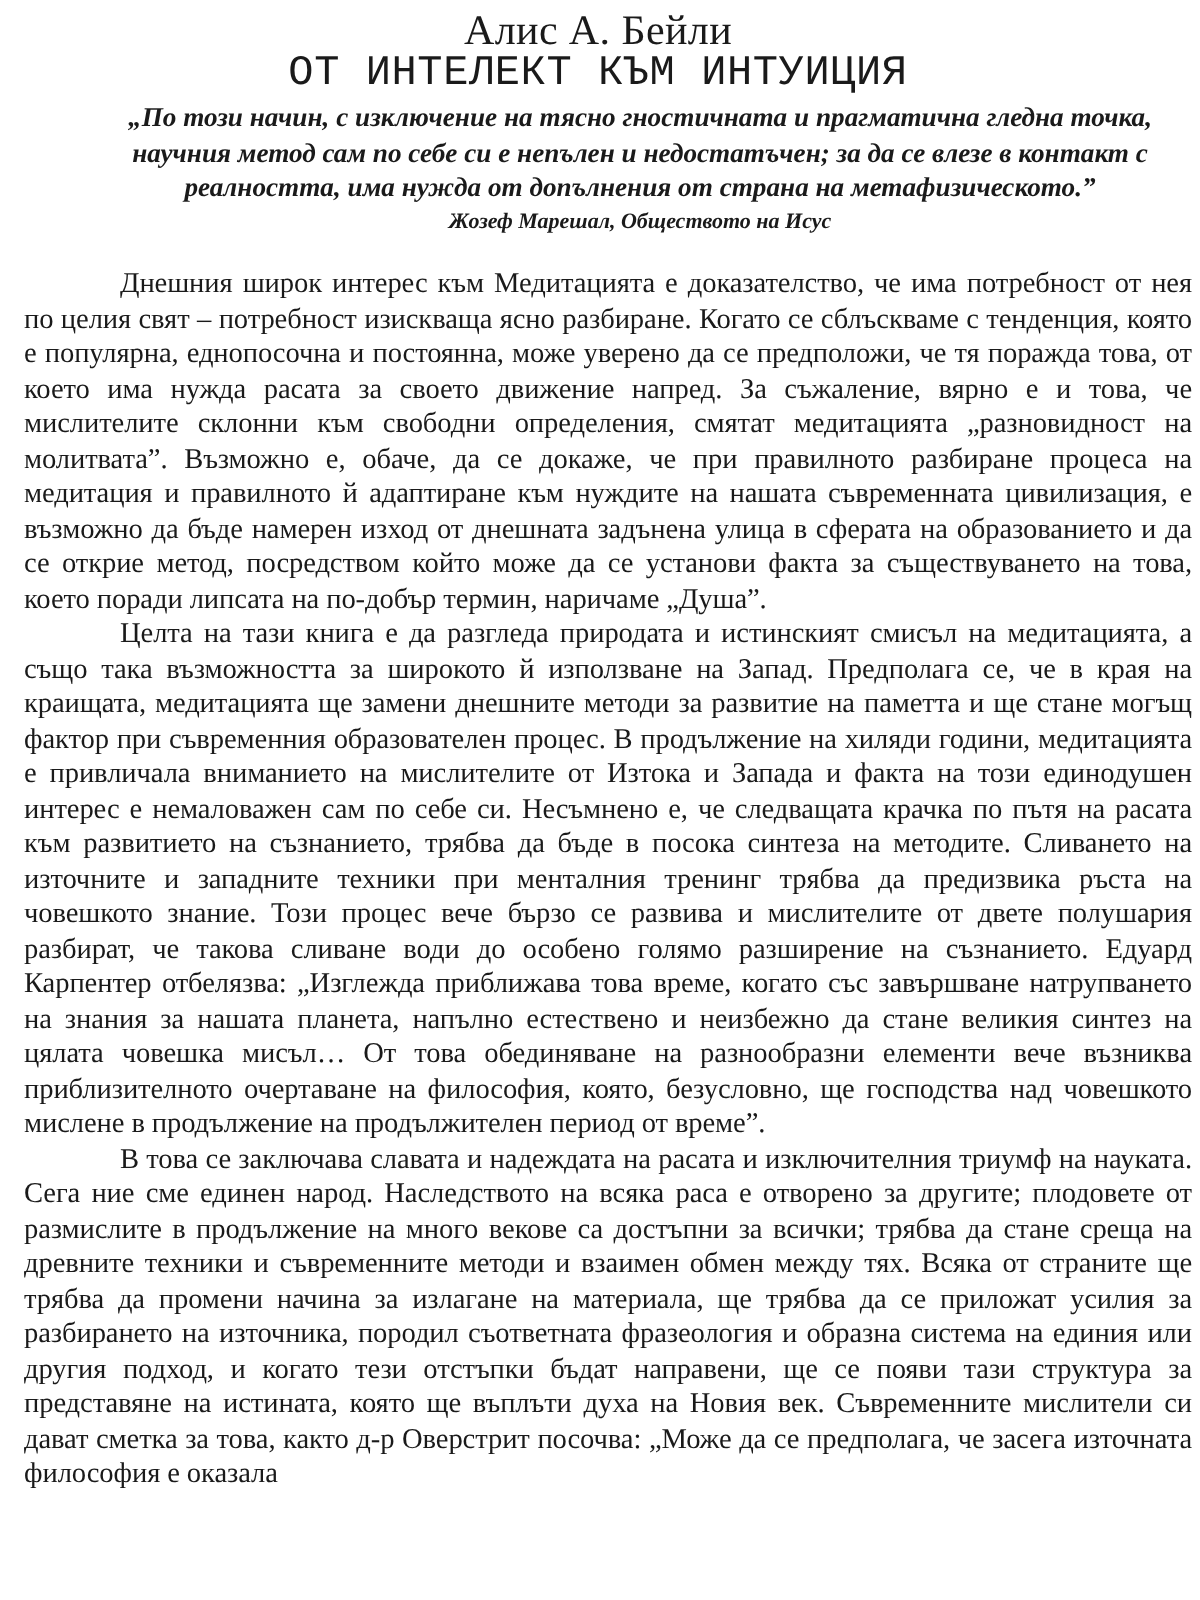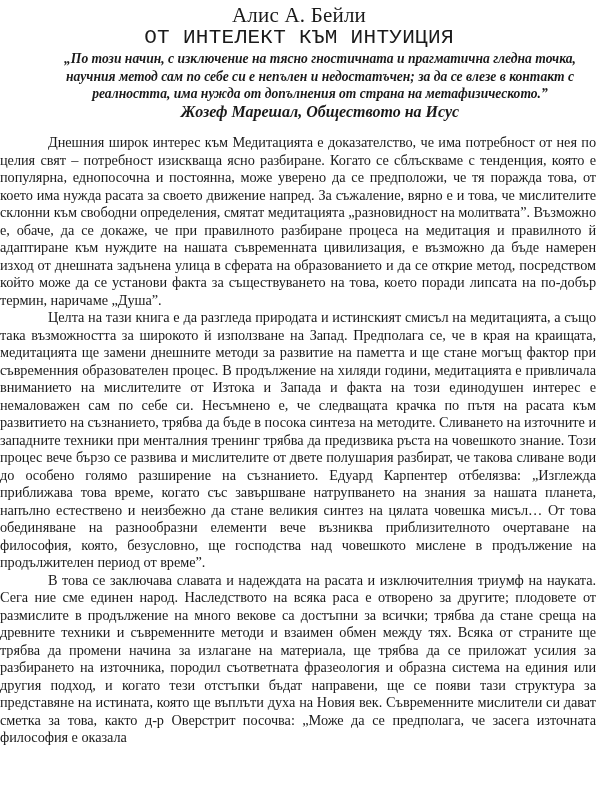--- a/index.html
+++ b/index.html
@@ -55,25 +55,26 @@
       font-size: 13.6px;
       line-height: 17.5px;
       margin: 0 16px 0 60px;
       padding-right: 2px;
     }
     .epigraph-text {
       display: block;
     }
     .epigraph-source {
       display: block;
-      font-size: 16px;
+      font-size: 11px;
       font-style: italic;
     }
     .body-text {
       margin-top: 14px;
+      margin-left: 12px;
     }
     .paragraph {
       text-align: justify;
       font-size: 14.3px;
       line-height: 17.5px;
       text-indent: 48px;
       margin: 0;
       padding-right: 2px;
       letter-spacing: -0.05px;
     }

